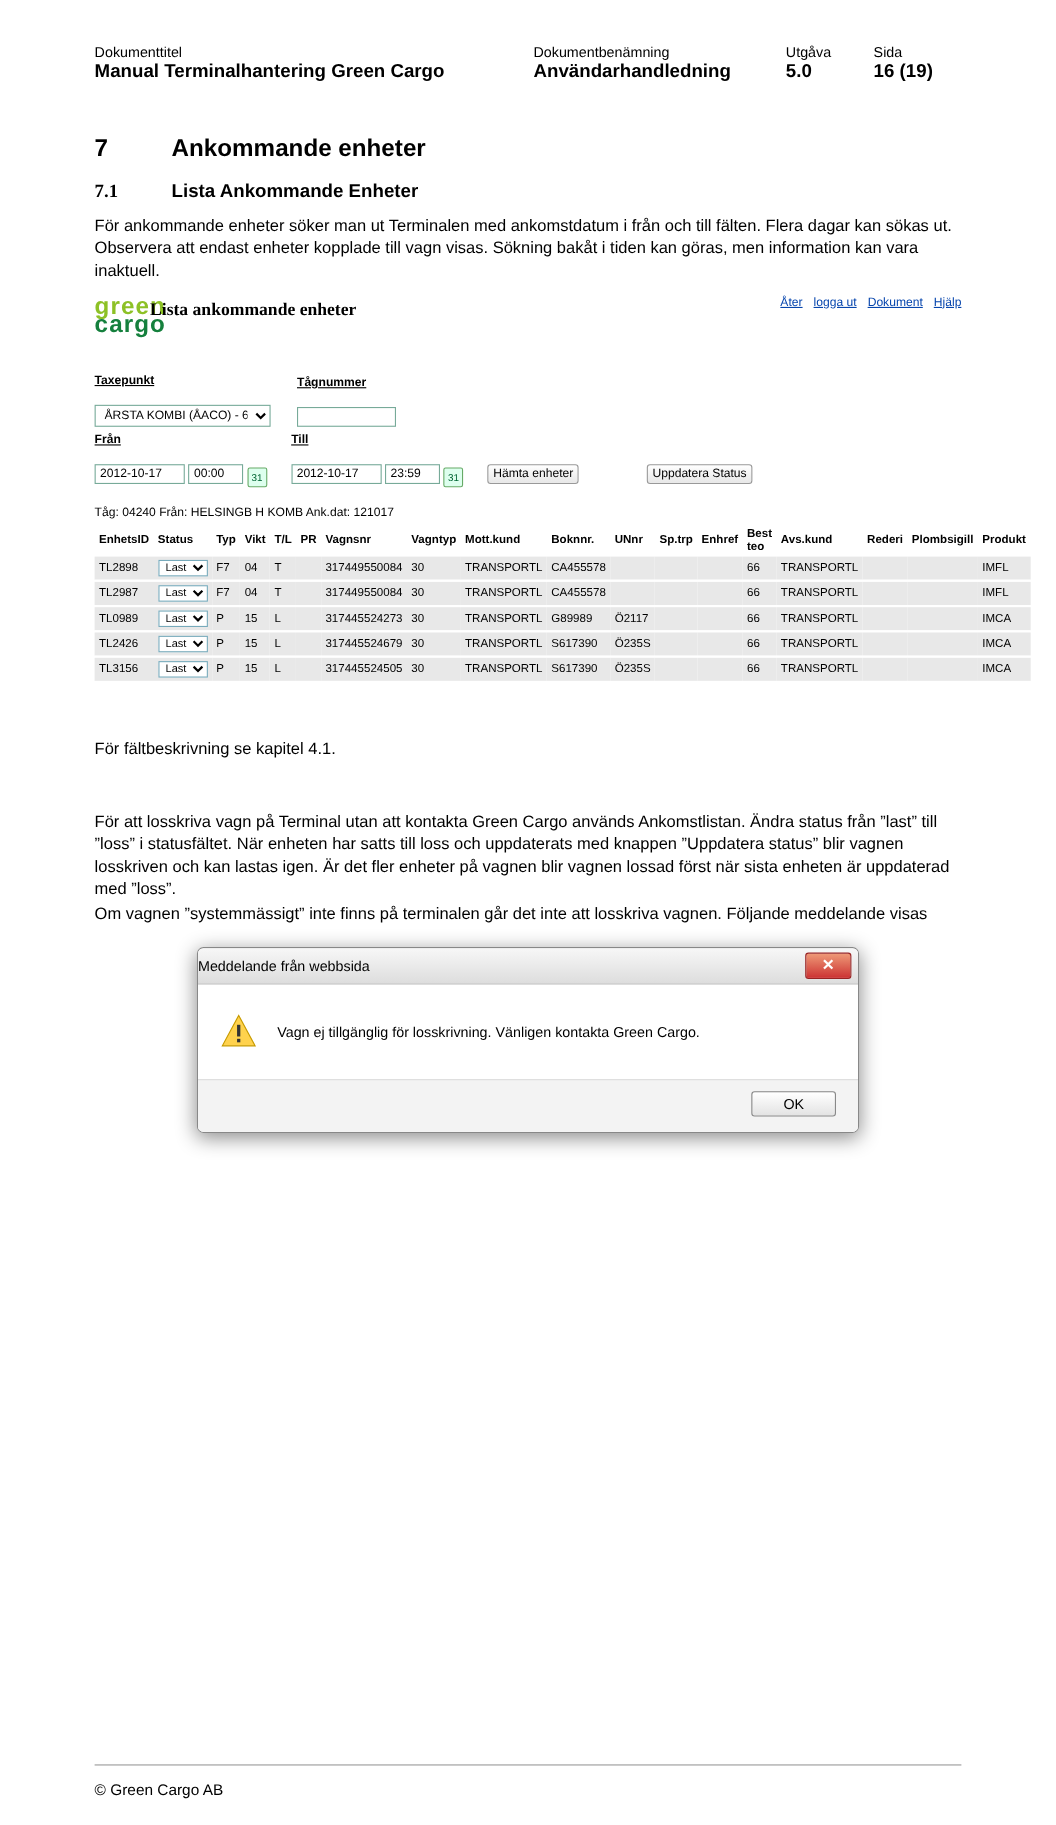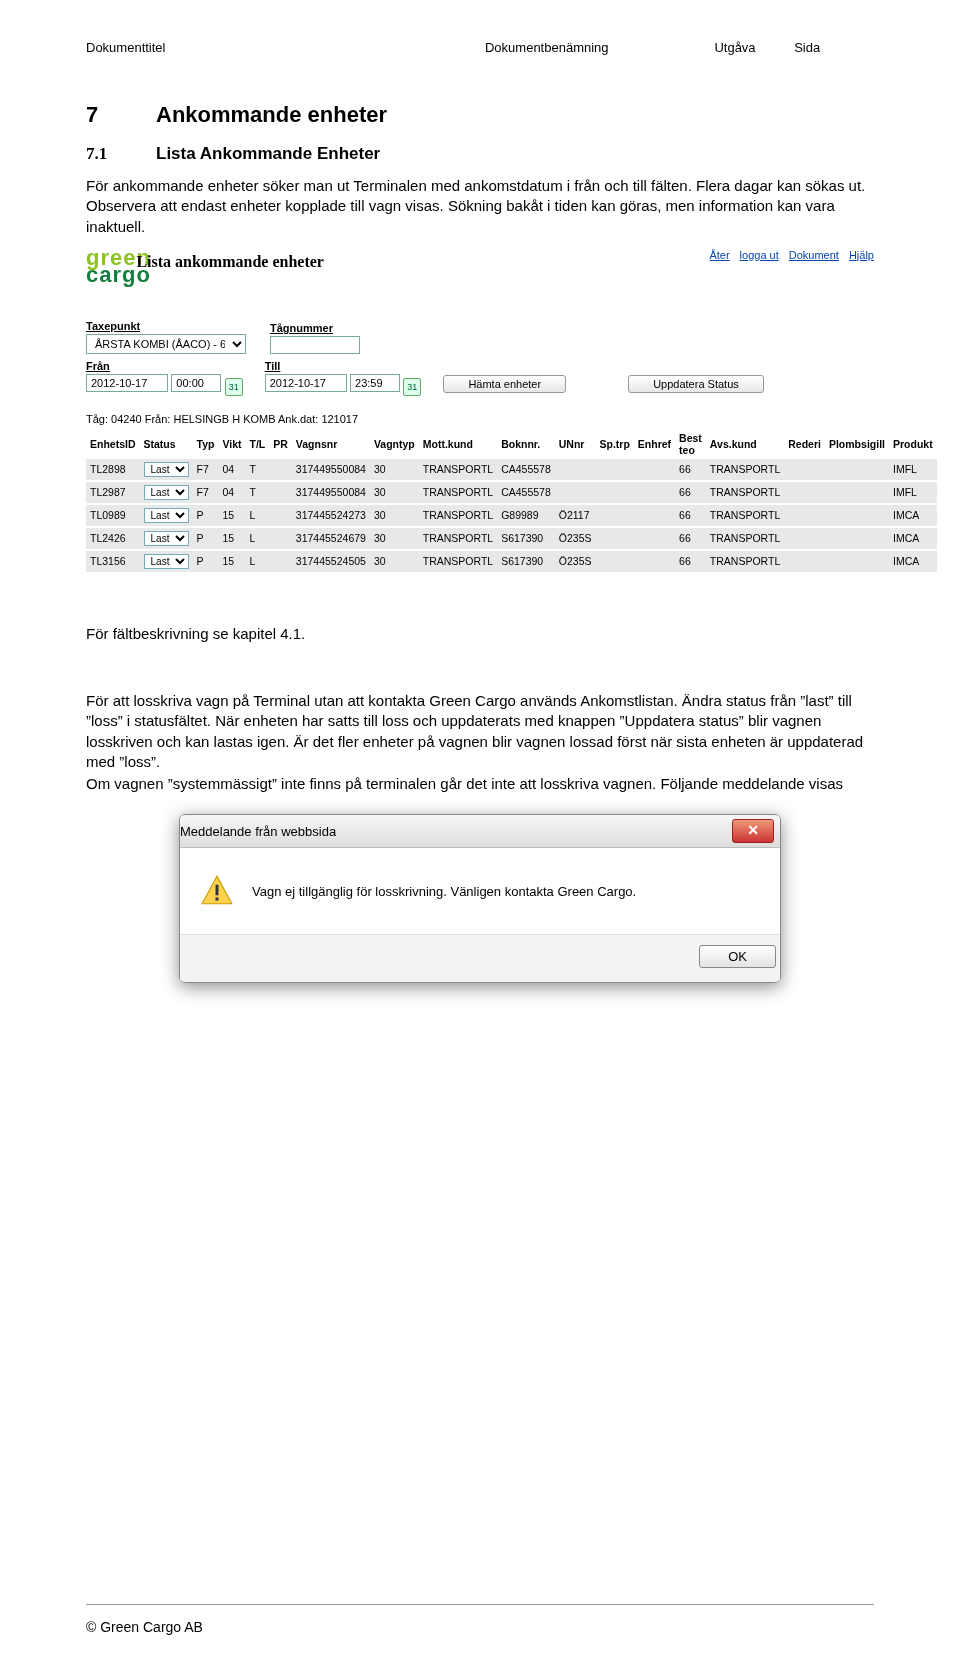--- a/index.html
+++ b/index.html
@@ -19,53 +19,59 @@
   .body-text { margin-top:12px; line-height:1.35; }
   .app-shot { margin-top:12px; border:0; font-size:12px; }
   .app-top { display:flex; align-items:flex-start; justify-content:space-between; }
   .logo { display:flex; flex-direction:column; line-height:0.8; letter-spacing:1px; }
   .logo .g { color:#8dc126; font-weight:bold; font-size:22px; }
   .logo .c { color:#15803d; font-weight:bold; font-size:22px;text-align:right; }
   .app-title { font: 16px 'Times New Roman', serif; font-weight:bold; position:relative; top:4px; left:-200px;}
   .app-links { display:flex; gap:10px; font-size:11px; }
   .app-links span { color:#0645ad; text-decoration:underline; cursor:pointer; }
   .form-row { display:flex; gap:24px; margin-top:36px; align-items:flex-end;}
-  .fgroup { display:flex; flex-direction:column; gap:2px; }
+  .fgroup { display:flex; flex-direction:column; gap:16px; }
   .flabel { font-weight:bold; font-size:11px; text-decoration:underline;}
   input.fi, select.fi { font-size:11px; padding:2px 4px; border:1px solid #7a9; background:#fff; font-family:inherit;}
   select.fi { width:160px; height:20px;}
-  .btn { font-size:11px; padding:2px 24px; border:1px solid #999; background:linear-gradient(#fff,#e7e7e7); border-radius:3px; cursor:pointer;}
+  .btn { font-size:11px; padding:2px 4px; border:1px solid #999; background:linear-gradient(#fff,#e7e7e7); border-radius:3px; cursor:pointer;}
   .fields-from-to { display:flex; gap:22px; margin-top:6px; align-items:flex-end;}
   .cal { display:inline-block; width:16px; height:16px; background:#dfe; border:1px solid #6a6; border-radius:2px; position:relative; top:3px; text-align:center; font-size:9px; line-height:16px; color:#063;}
   .crumb { margin-top:20px; font-size:11px; }
   table.grid { width:100%; border-collapse:collapse; margin-top:4px; font-size:10.5px;}
   table.grid th { text-align:left; font-weight:bold; padding:3px 4px; }
   table.grid td { padding:3px 4px; background:#e8e8e8; }
   table.grid tr.spacer td { background:#fff; height:2px; padding:0;}
   .mini-select { font-size:10px; border:1px solid #7ab; background:#fff; padding:0 2px;}
   .dialog { margin:20px auto 0 auto; width:600px; border:1px solid #888; border-radius:6px; overflow:hidden; box-shadow:0 4px 18px rgba(0,0,0,0.45); font-size:13px;}
   .dlg-title { display:flex; justify-content:space-between; align-items:center; background:linear-gradient(#f7f7f7,#ddd); padding:4px 6px 4px 0; font-size:13px; border-bottom:1px solid #bbb;}
   .dlg-close { width:40px; height:22px; background:linear-gradient(#e97,#c33); border:1px solid #922; border-radius:3px; color:#fff; text-align:center; line-height:20px; font-weight:bold; font-size:14px;}
   .dlg-body { display:flex; align-items:center; gap:18px; padding:26px 20px;}
   .warn-icon { width:34px; height:34px; }
-  .dlg-foot { padding:10px 4px 14px; text-align:right; border-top:1px solid #ddd; background:#f3f3f3;}
+  .dlg-foot { padding:10px 20px 14px; text-align:right; border-top:1px solid #ddd; background:#f3f3f3;}
   .dlg-ok { padding:3px 28px; border:1px solid #888; background:linear-gradient(#fff,#e3e3e3); border-radius:3px; cursor:pointer; font-size:13px;}
   .footer { position:absolute; bottom:24px; left:60px; font-size:14px;}
   .hr { border:0; border-top:1px solid #999; margin:30px 0 6px;}
 </style>
 </head>
 <body>
 
 <div class="page">
 
   <div class="hdr">
     <div class="hdr-col1">Dokumenttitel</div>
     <div class="hdr-col2">Dokumentbenämning</div>
     <div class="hdr-col3">Utgåva</div>
     <div class="hdr-col4">Sida</div>
+  </div>
+  <div class="hdr-row2">
+    <div class="hdr-col1">Manual Terminalhantering Green Cargo</div>
+    <div class="hdr-col2">Användarhandledning</div>
+    <div class="hdr-col3">5.0</div>
+    <div class="hdr-col4">16 (19)</div>
   </div>
 
   <div class="section">
     <div class="sec-head">
       <span class="sec-num">7</span><span>Ankommande enheter</span>
     </div>
     <div class="subhead">
       <span class="sub-num">7.1</span><span>Lista Ankommande Enheter</span>
     </div>
     <div class="body-text">För ankommande enheter söker man ut Terminalen med ankomstdatum i från och till fälten. Flera dagar kan sökas ut. Observera att endast enheter kopplade till vagn visas. Sökning bakåt i tiden kan göras, men information kan vara inaktuell.</div>

